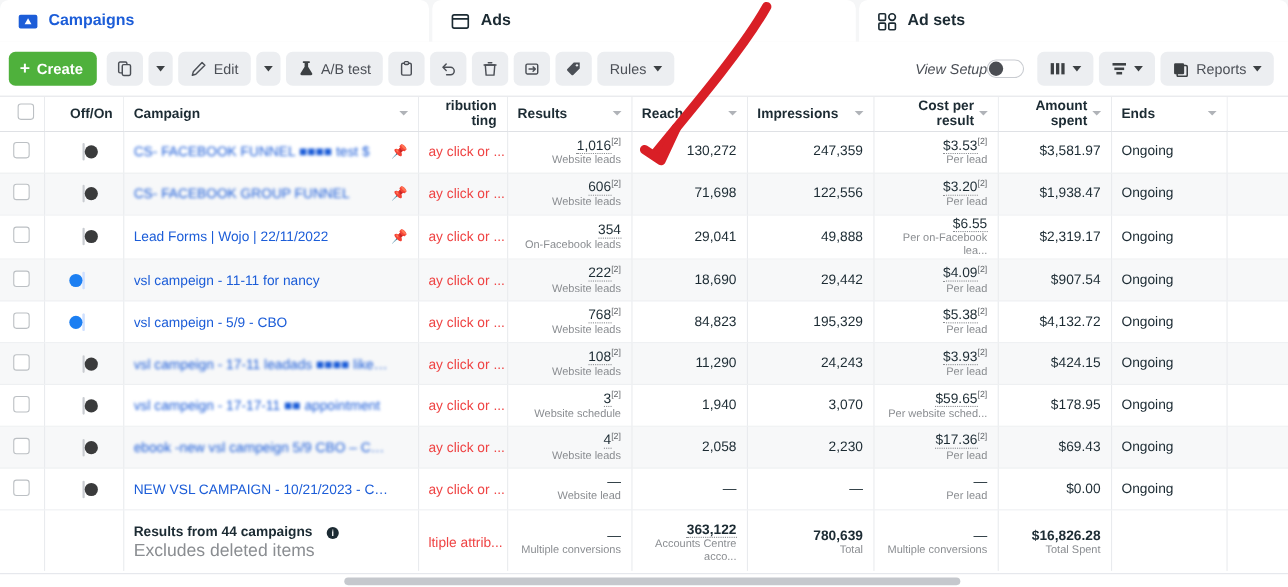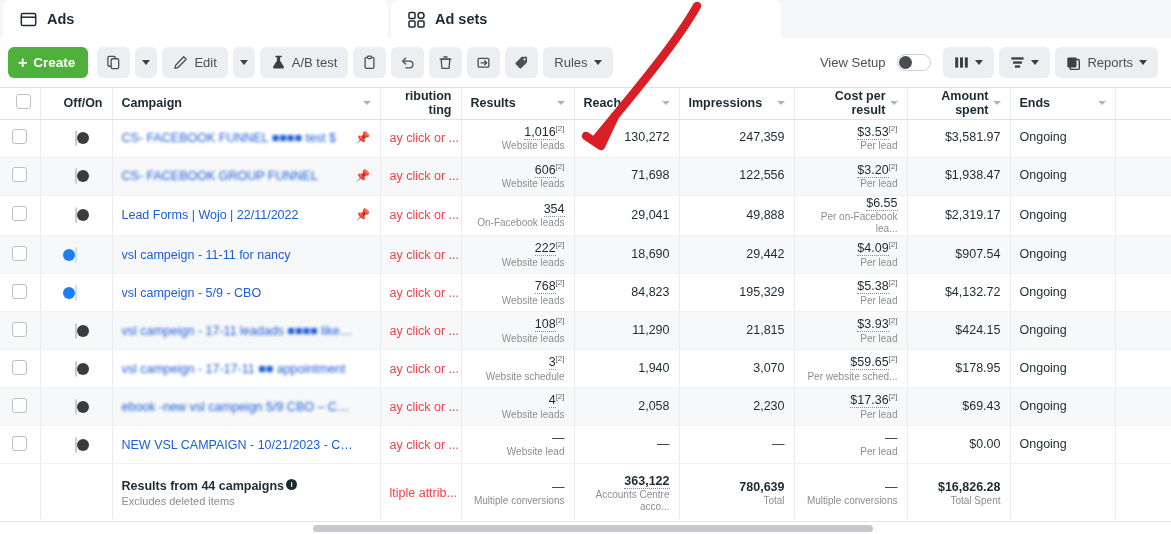--- a/index.html
+++ b/index.html
@@ -38,21 +38,21 @@
   .gbtn {
     background: #eceef1; border-radius: 6px; height: 31px; display: flex;
     align-items: center; justify-content: center; gap: 6px; padding: 0 11px;
     font-size: 13px; color: #4b4f56; cursor: pointer; margin-right: 5px;
     white-space: nowrap;
   }
   .gbtn.icon-only { padding: 0 9px; }
   .gbtn.caret-only { padding: 0 7px; }
   .caret { width: 0; height: 0; border-left: 4.5px solid transparent; border-right: 4.5px solid transparent; border-top: 5px solid #3c4043; display:inline-block; }
   .spacer { flex: 1 1 auto; }
-  .viewsetup { display: flex; align-items: center; gap: 12px; font-size: 13px; color: #4b4f56; margin-right: 12px; cursor: pointer; }
+  .viewsetup { display: flex; align-items: center; gap: 0; font-size: 13px; color: #4b4f56; margin-right: 12px; cursor: pointer; font-style: italic; }
   .switch { width: 34px; height: 17px; border-radius: 9px; background: #fff; border: 1px solid #c9ccd1; position: relative; }
   .switch .knob { position: absolute; left: 1px; top: 1px; width: 13px; height: 13px; border-radius: 50%; background: #4a4d52; }
   svg.ic { display: block; }
 
   
   .tablewrap { position: absolute; left: 0; top: 88px; width: 1171px; height: 446px; background: #fff; overflow: hidden; }
   table.grid { border-collapse: collapse; table-layout: fixed; width: 1171px; }
   table.grid th, table.grid td { border-right: 1px solid #e9ebee; vertical-align: middle; }
   thead th {
     height: 31px; background: #fff; font-size: 12.5px; font-weight: bold;
@@ -79,37 +79,46 @@
 
   
   .rowswitch { width: 32px; height: 16px; border-radius: 8px; background: #fff; border: 1px solid #c9ccd1; position: relative; cursor: pointer; }
   .rowswitch .k { position: absolute; top: 1px; left: 1px; width: 12px; height: 12px; border-radius: 50%; background: #3a3b3c; }
   .rowswitch.on { background: #dfeaff; border-color: #cfe0ff; }
   .rowswitch.on .k { left: auto; right: 1px; background: #1c7ff2; }
   .cb { width: 15px; height: 15px; border: 1px solid #bcc0c4; border-radius: 3px; background: #fff; display: inline-block; cursor: pointer; }
 
   
   tr.summary td { background: #fff; border-bottom: none; border-top: 1px solid #dfe1e5; height: 55px; padding-top: 4px; }
-  .sum-title { font-size: 12.5px; font-weight: bold; color: #1c2b33; display: flex; align-items: flex-start; gap: 2px; }
-  .sum-sub { font-size: 11px; color: #8a8d91; margin-top: 2px; }
+  .sum-title { font-size: 12.5px; font-weight: bold; color: #1c2b33; display: flex; align-items: flex-end; gap: 13px; }
+  .sum-sub { font-size: 16px; color: #8a8d91; margin-top: 2px; }
   .info-i { width: 11px; height: 11px; border-radius: 50%; background: #1c2b33; color: #fff; font-size: 8px; font-weight: bold; display: inline-flex; align-items: center; justify-content: center; font-style: normal; }
 
   
   .hscroll { position: absolute; left: 0; bottom: 0; width: 1171px; height: 13px; background: #fff; border-top: 1px solid #e4e6eb; }
   .hscroll .thumb { position: absolute; left: 313px; top: 3px; width: 560px; height: 7px; border-radius: 4px; background: #c5c8cd; }
 
   
   .arrow { position: absolute; left: 0; top: 0; width: 1171px; height: 534px; pointer-events: none; }
 </style>
 </head>
 <body>
 
 <div id="root">
 
   <div class="tabbar">
+    <div class="tab t1">
+      <span class="tabicon">
+        <svg class="ic" width="19" height="19" viewBox="0 0 19 19">
+            <rect x="1" y="3.5" width="17" height="12.5" rx="1.8" fill="#1c5dd8"></rect>
+            <path d="M9.5 6.5 L12.6 12 H6.4 Z" fill="#ffffff"></path>
+          </svg>
+      </span>
+      <span>Campaigns</span>
+    </div>
     <div class="tab t3">
       <span class="tabicon">
         <svg class="ic" width="19" height="19" viewBox="0 0 19 19">
             <rect x="2.3" y="3.5" width="14.4" height="12" rx="1.6" fill="none" stroke="#1c2b33" stroke-width="1.5"></rect>
             <path d="M2.3 7.2 H16.7" stroke="#1c2b33" stroke-width="1.5"></path>
           </svg>
       </span>
       <span>Ads</span>
     </div>
     <div class="tab t2">
@@ -498,21 +507,21 @@
             </td>
             <td><span class="attr">ay click or ...</span></td>
             <td>
               <div class="metric-main"><span class="underline-dot">108</span><span class="sup">[2]</span></div>
               <div class="metric-sub">Website leads</div>
             </td>
             <td>
               <div class="metric-main">11,290</div>
             </td>
             <td>
-              <div class="metric-main">21,815</div>
+              <div class="metric-main">24,243</div>
             </td>
             <td>
               <div class="metric-main"><span class="underline-dot">$3.93</span><span class="sup">[2]</span></div>
               <div class="metric-sub">Per lead</div>
             </td>
             <td>
               <div class="metric-main">$424.15</div>
             </td>
             <td>
               <div class="metric-main" style="text-align:left">Ongoing</div>

